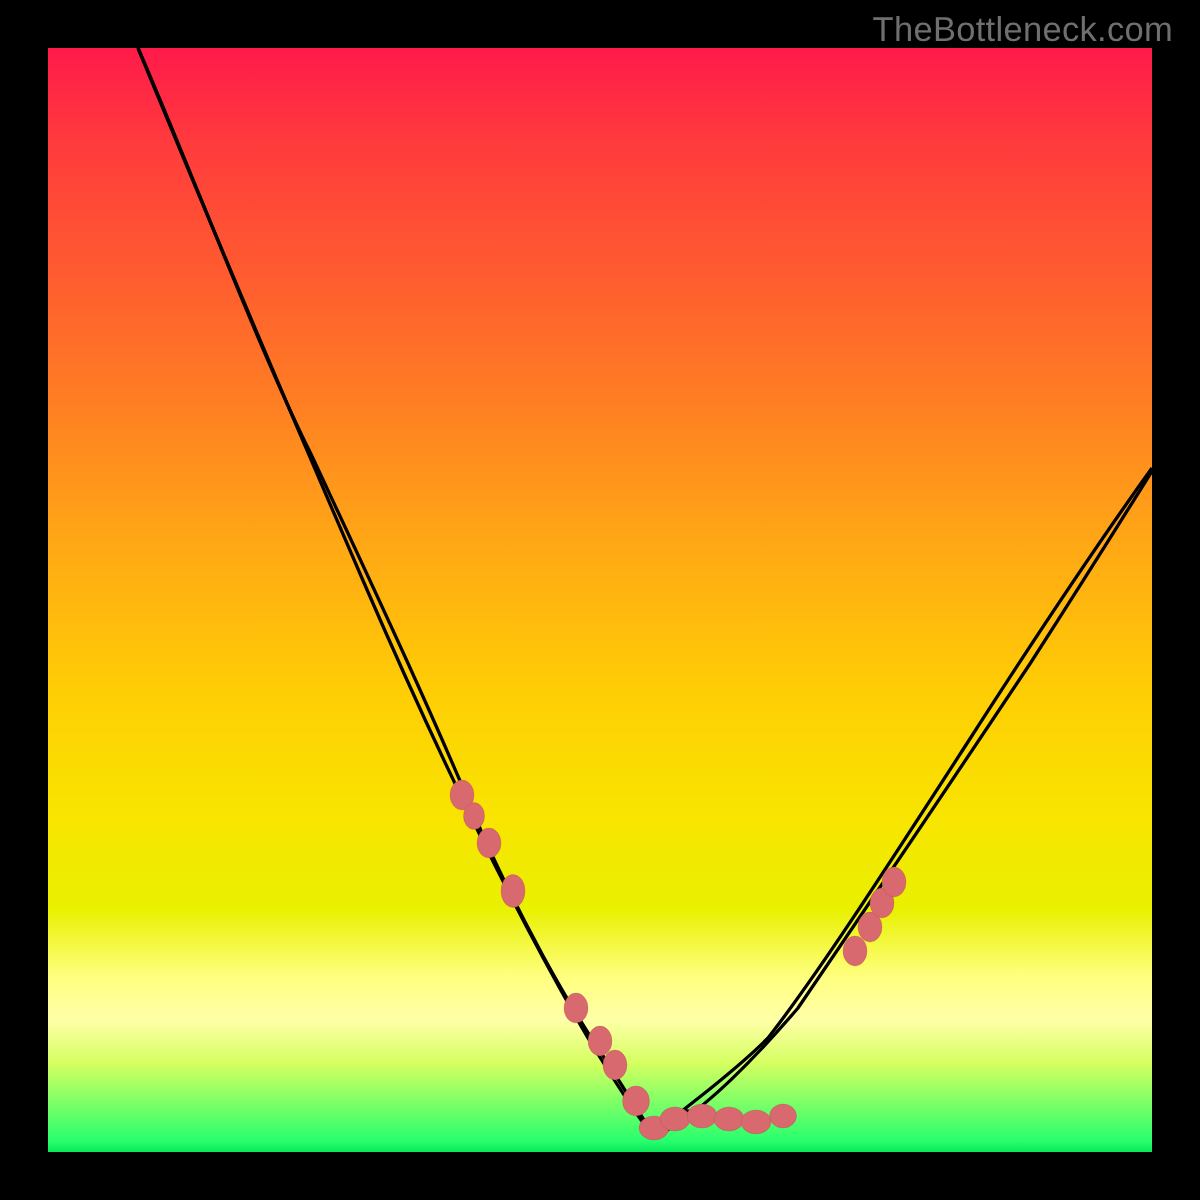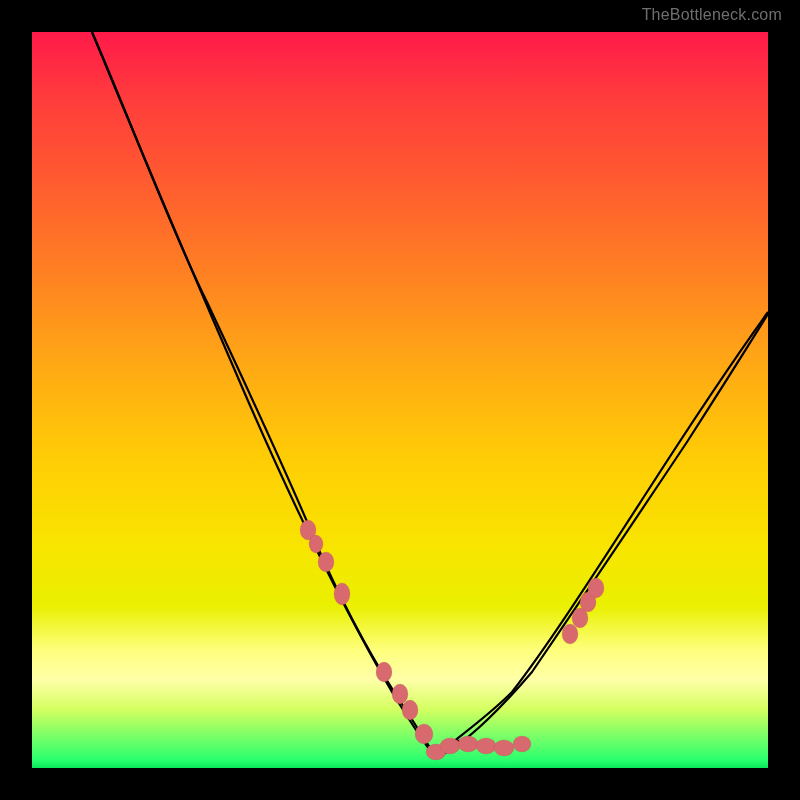--- a/index.html
+++ b/index.html
@@ -45,21 +45,21 @@
       #d4ff60 92%,
       #28ff6e 99%,
       #08e85a 100%
     );
   }
   .watermark {
     position: absolute;
     top: 6px;
     right: 18px;
     color: #6f6f6f;
-    font-size: 16px;
+    font-size: 23px;
     font-weight: 500;
     letter-spacing: 0.2px;
     user-select: none;
   }
   svg.curve {
     position: absolute;
     inset: 0;
     width: 100%;
     height: 100%;
   }

